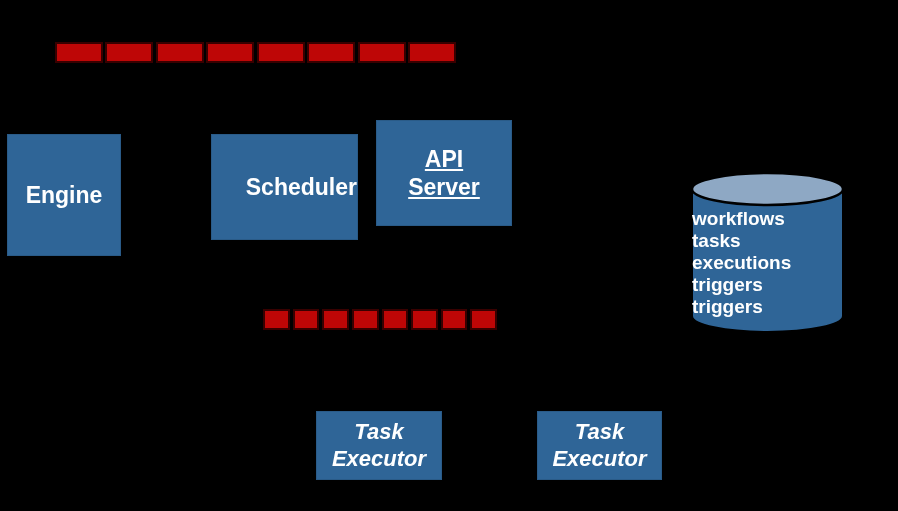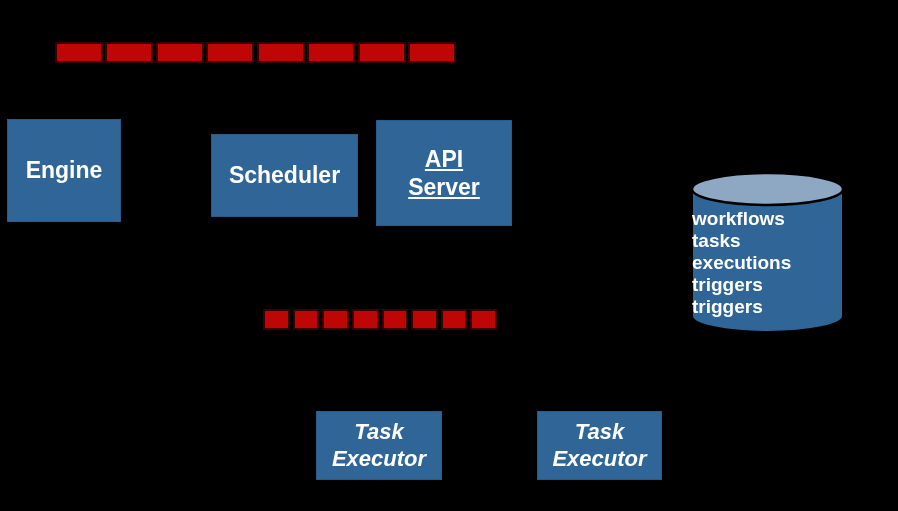--- a/index.html
+++ b/index.html
@@ -48,22 +48,22 @@
     text-align: center;
     color: #FFFFFF;
     font-weight: bold;
     box-sizing: border-box;
     border: 1px solid #2A5B88;
   }
   .box span {
     display: inline-block;
     line-height: 1.22;
   }
-  .box-engine    { left: 7px;   top: 119px; width: 114px; height: 103px; font-size: 23px; text-align: center; }
-  .box-scheduler { left: 211px; top: 134px; width: 147px; height: 83px; font-size: 23px; }
+  .box-engine    { left: 7px;   top: 134px; width: 114px; height: 122px; font-size: 23px; text-align: center; }
+  .box-scheduler { left: 211px; top: 134px; width: 147px; height: 106px; font-size: 23px; justify-content: flex-end; }
   .box-api      { left: 376px; top: 120px; width: 136px; height: 106px; font-size: 23px; text-decoration: underline; }
   .box-api span { max-width: 92px; }
   .box-exec1    { left: 316px; top: 411px; width: 126px; height: 69px; font-size: 22px; }
   .box-exec2    { left: 537px; top: 411px; width: 125px; height: 69px; font-size: 22px; }
   .box-exec1 span, .box-exec2 span { max-width: 112px; font-style: italic; }
 
   
   .cylinder-svg {
     position: absolute;
     left: 690px; top: 172px;

